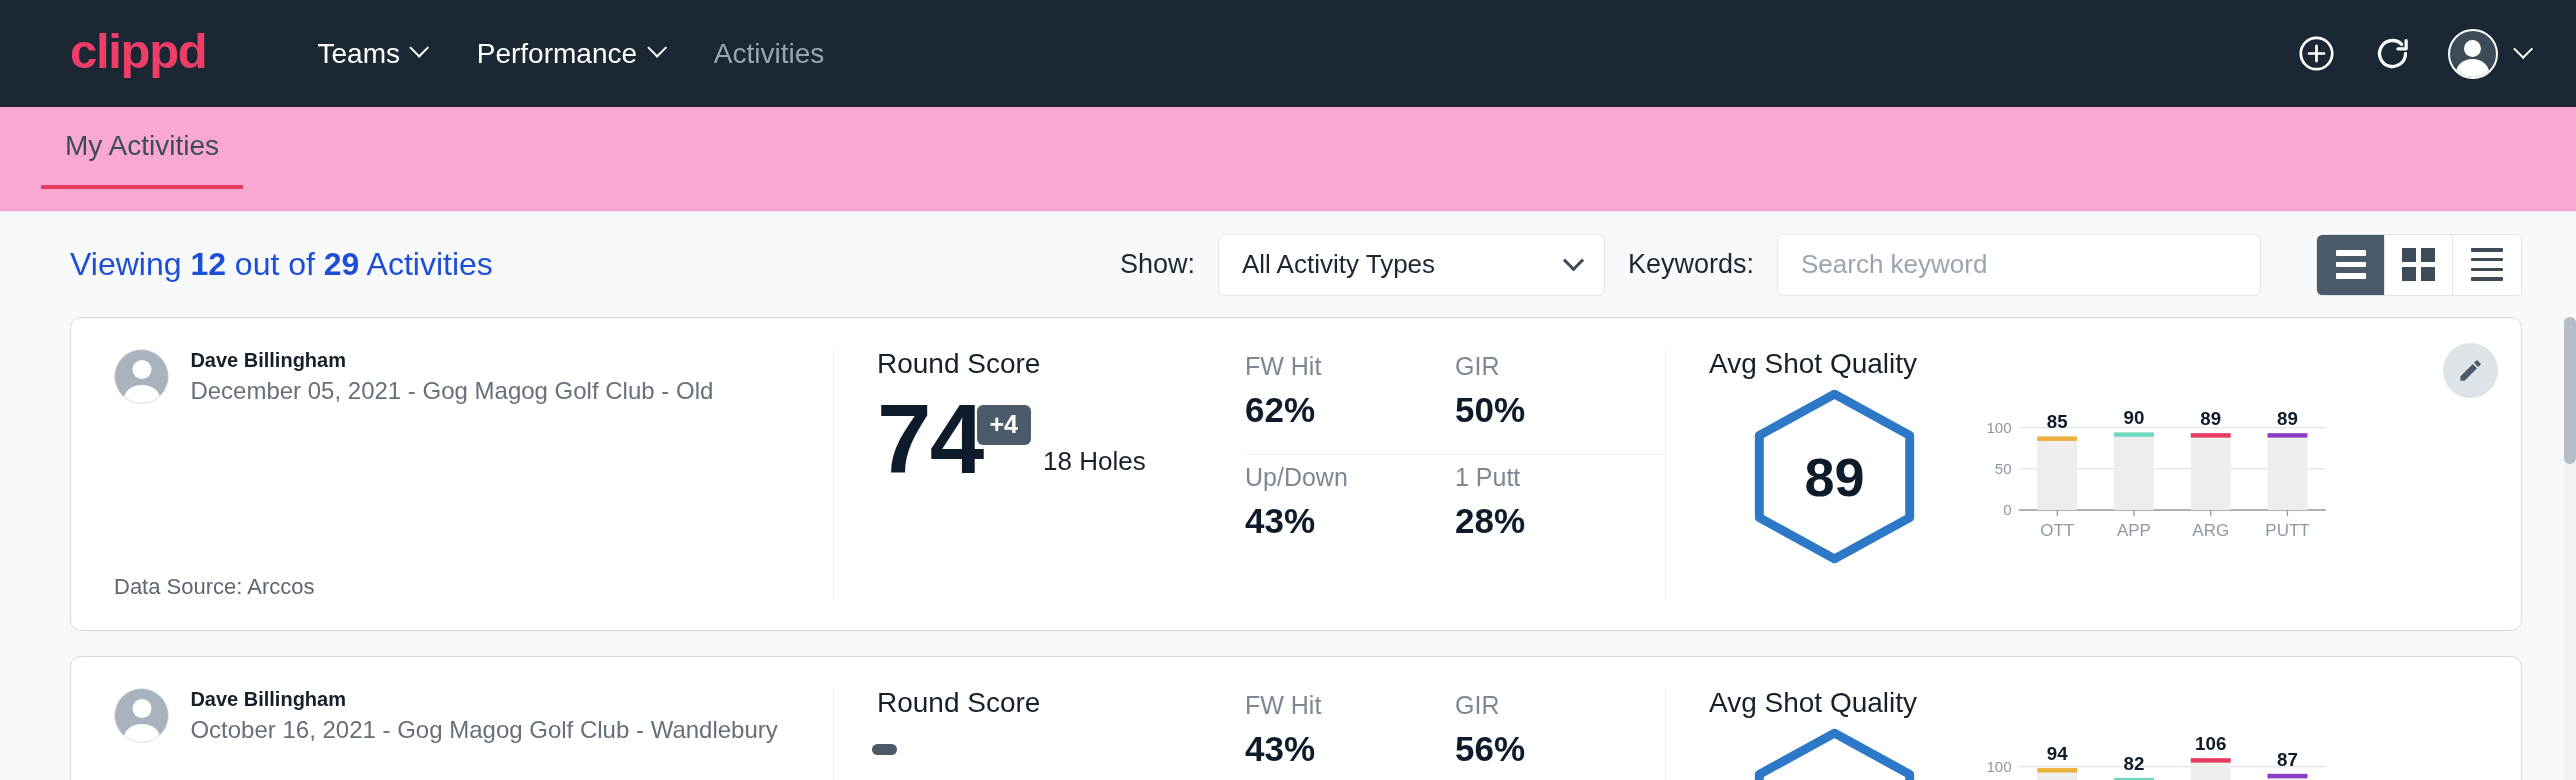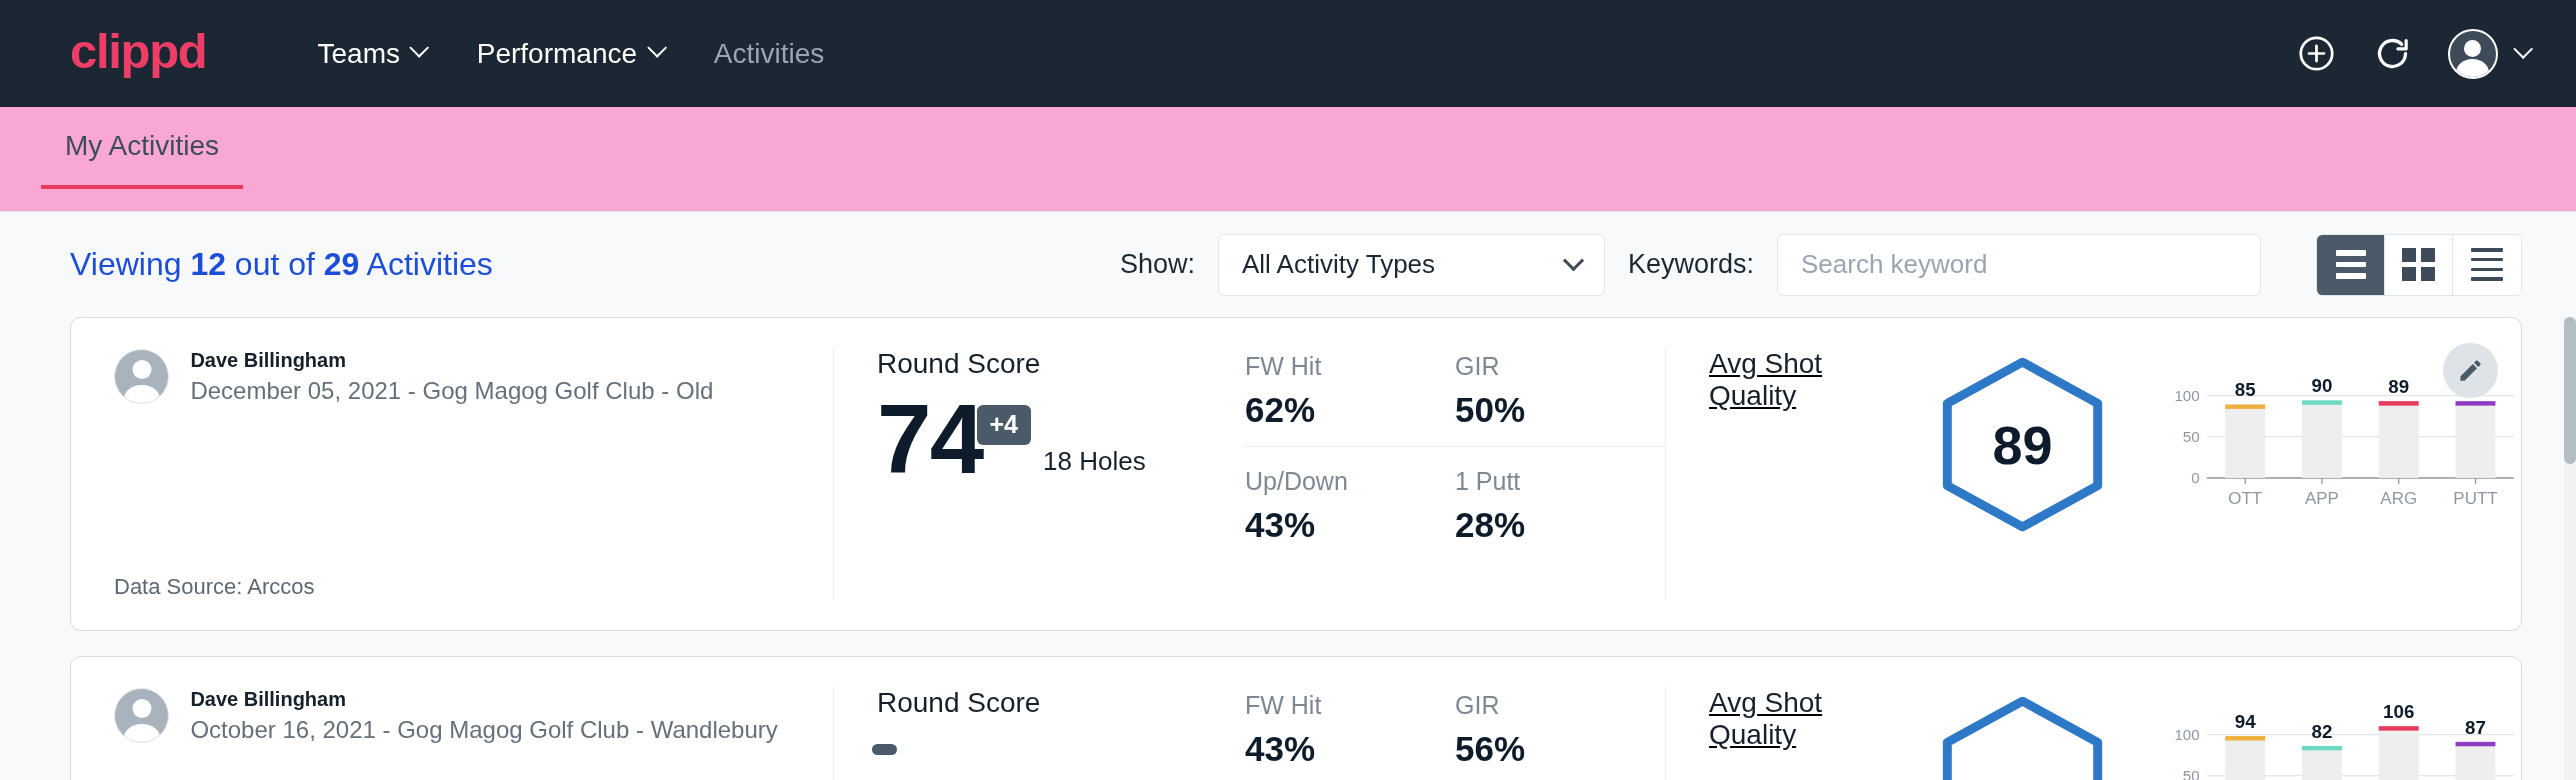--- a/index.html
+++ b/index.html
@@ -255,29 +255,29 @@
   }
   .holes { font-size: 26px; color: #16202b; margin-left: 12.5px; padding-bottom: 9px; }
 
   .col-stats {
     width: 420px;
     display: flex; flex-wrap: wrap;
     align-content: flex-start;
     padding-top: 3.6px;
   }
   .stat { width: 50%; padding-right: 36px; }
-  .stat.top { border-bottom: 1.8px solid #eceff2; padding-bottom: 16px; margin-bottom: 20px; }
+  .stat.top { border-bottom: 1.8px solid #eceff2; padding-bottom: 24px; margin-bottom: 8px; }
   .stat-label { font-size: 25px; color: #7d8893; }
   .stat-val { font-size: 35px; font-weight: 700; color: #0d1b2a; margin-top: 9px; }
 
   .col-quality {
     flex: 1;
     border-left: 1.8px solid #eceff2;
     padding-left: 43px;
-    display: flex; flex-direction: row; text-decoration: underline;
+    display: flex; flex-direction: column;
   }
   .quality-body { display: flex; align-items: flex-start; gap: 25px; margin-top: 7.1px; }
   .hexwrap { position: relative; width: 179px; height: 179px; flex: 0 0 auto; margin-left: 36px; }
   .hexnum {
     position: absolute; inset: 0;
     display: flex; align-items: center; justify-content: center;
     font-size: 54px; font-weight: 700; color: #0d1b2a;
   }
   .chart { flex: 1; padding-left: 27px; padding-top: 5.4px; }
 

